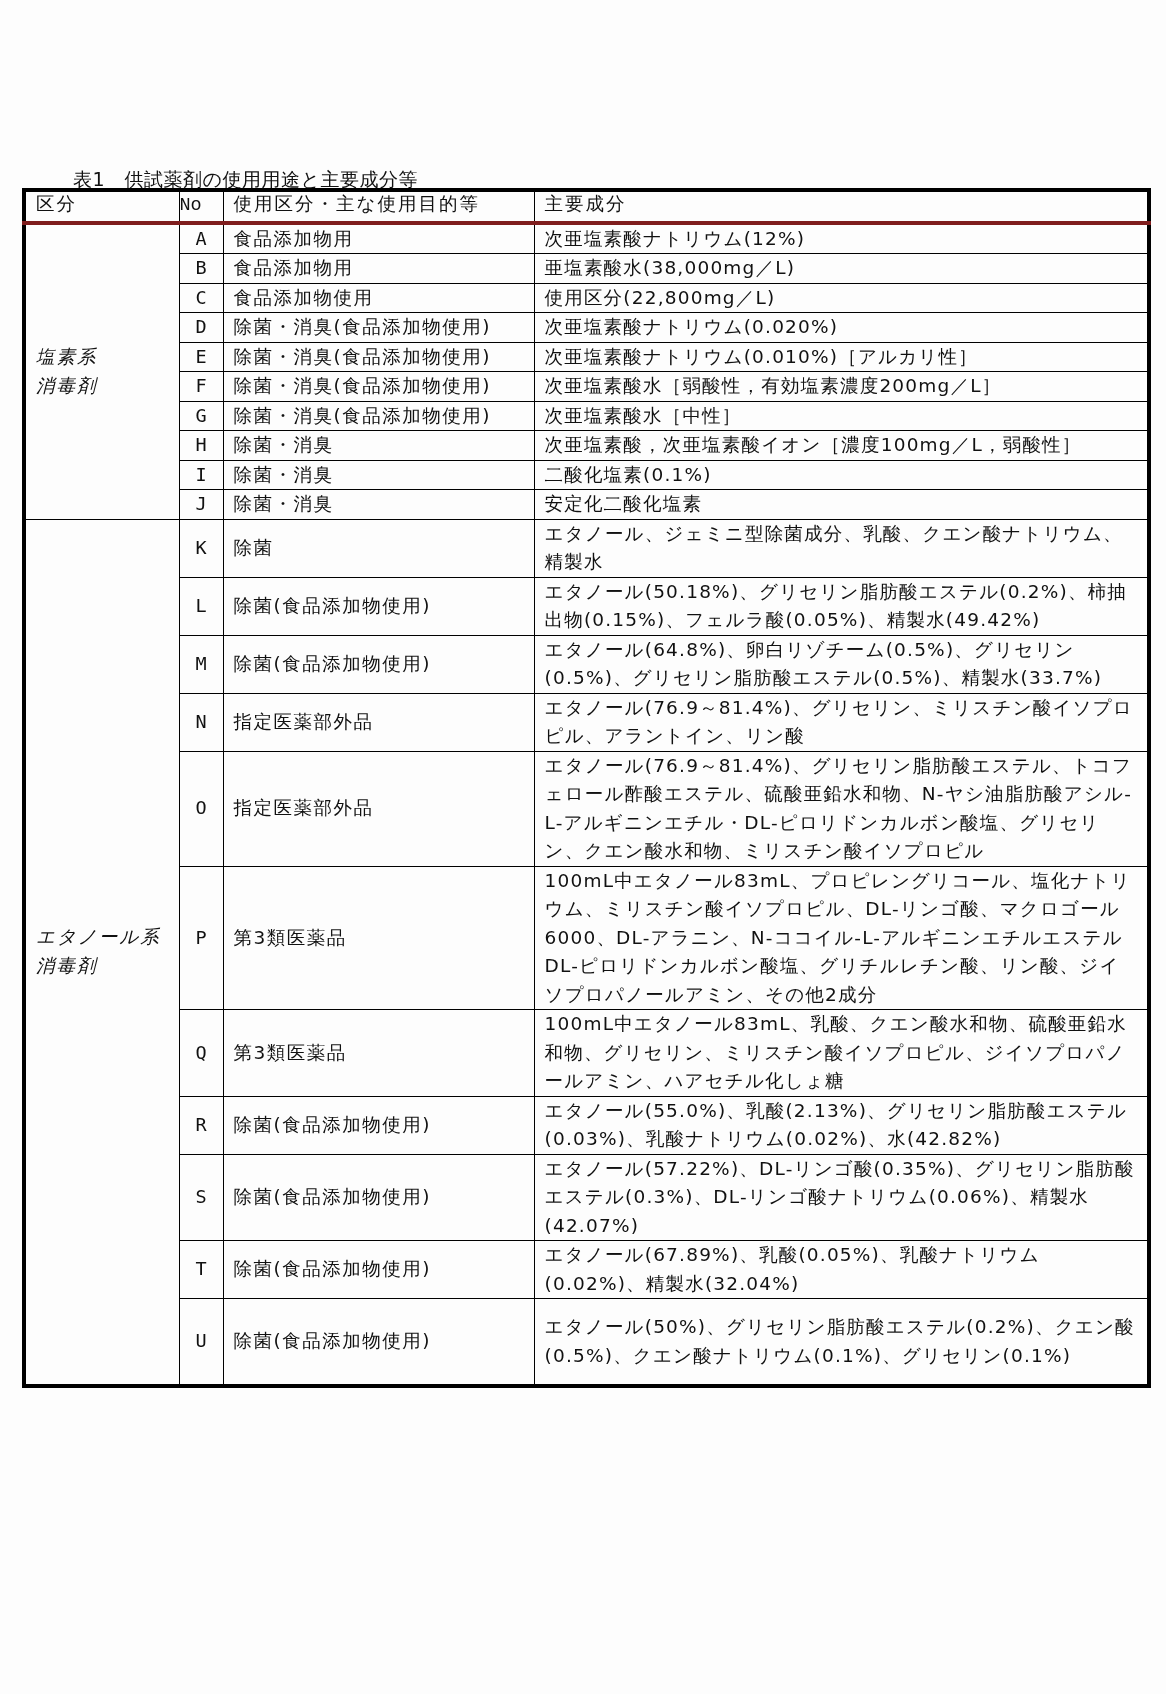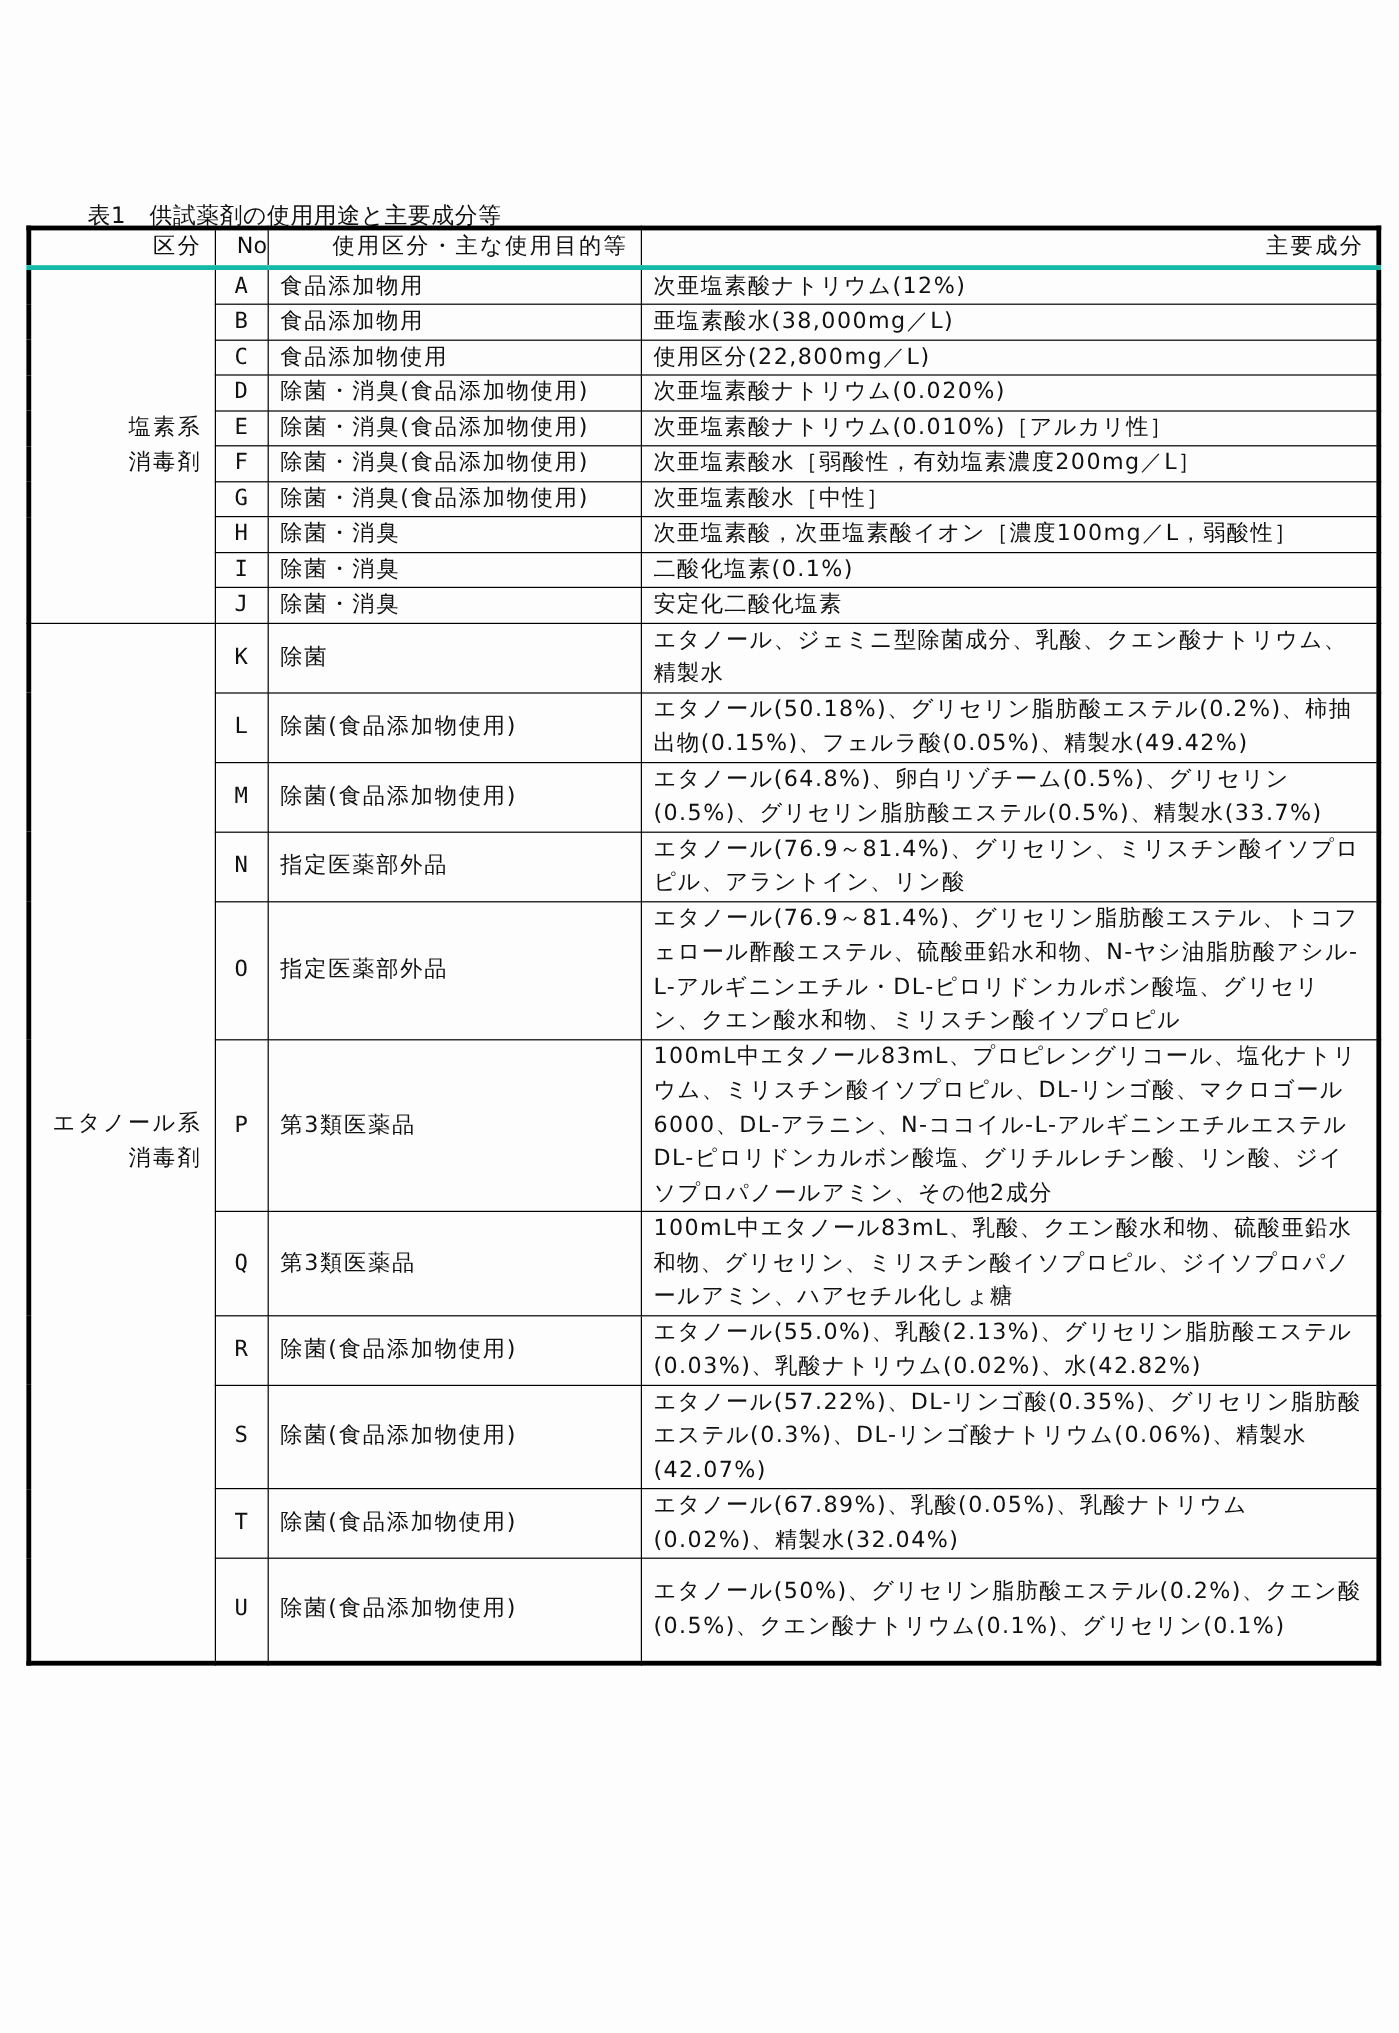--- a/index.html
+++ b/index.html
@@ -1,22 +1,22 @@
 <!DOCTYPE html>
 <html><head>
 <meta charset="utf-8">
 <style>
   html, body { margin: 0; padding: 0; background: #fdfdfd; }
   body { width: 1166px; height: 1694px; position: relative; font-family: "DejaVu Sans", "Liberation Sans", sans-serif; color: #111; }
   .title { position: absolute; left: 25px; top: 167px; font-size: 19px; letter-spacing: 0.5px; white-space: pre; margin-left: 48px; }
   table.main { position: absolute; left: 22px; top: 188px; width: 1129px; border-collapse: collapse; border: 4px solid #000; table-layout: fixed; }
   table.main th, table.main td { border: 1.5px solid #000; font-size: 18.5px; line-height: 28.5px; padding: 0 10px; vertical-align: middle; font-weight: normal; }
-  table.main thead th { border-bottom: 4px solid #14b8a6; height: 27px; text-align: right; letter-spacing: 2px; }
+  table.main thead th { border-bottom: 4px solid #7f1d1d; height: 27px; text-align: left; letter-spacing: 2px; font-family: Liberation Mono, monospace; }
   col.c1 { width: 155px; } col.c2 { width: 44px; } col.c3 { width: 311px; } col.c4 { width: auto; }
-  td.cat { text-align: right; letter-spacing: 2px; }
+  td.cat { text-align: left; letter-spacing: 2px; font-style: italic; }
   td.no { text-align: center; padding: 0; font-family: "DejaVu Sans Mono", "Liberation Mono", monospace; font-size: 18px; }
   td.use { letter-spacing: 1.5px; margin-left: 31px; }
   td.ing { letter-spacing: 1.2px; margin-top: 24px; }
   tr.r1 td { height: 28px; }
   tr.r2 td { height: 56px; }
   tr.r3 td { height: 85px; }
   tr.r4 td { height: 114px; }
   tr.r5 td { height: 141px; }
   .cat-label { display: block; }
 </style>

